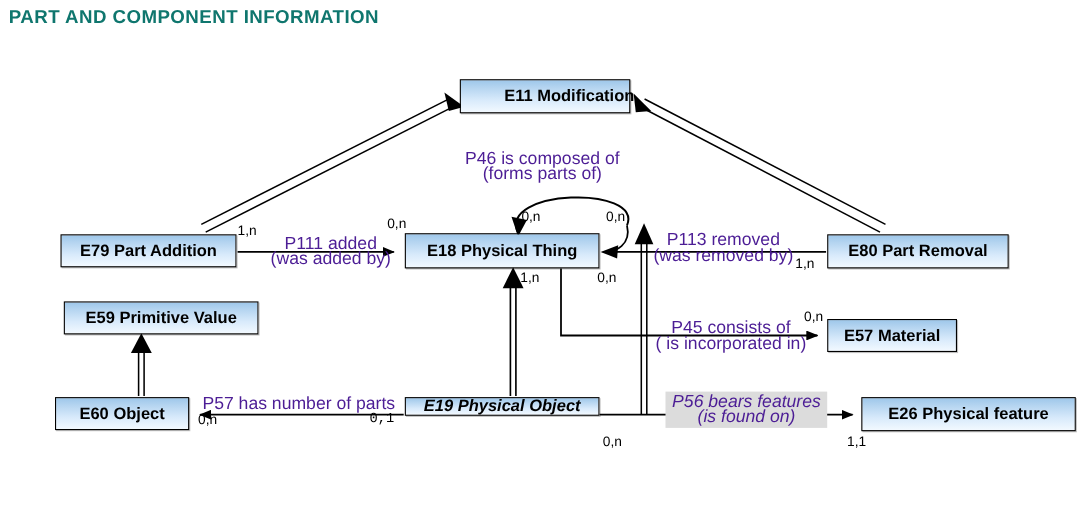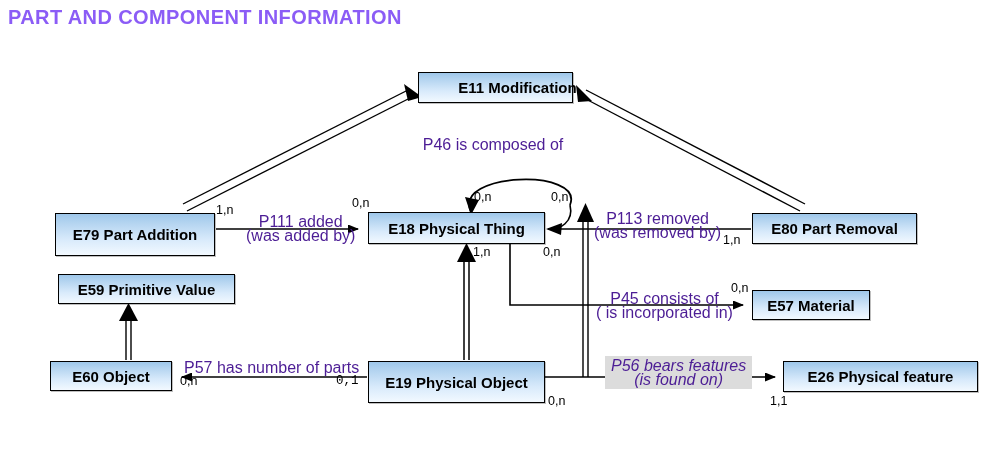--- a/index.html
+++ b/index.html
@@ -1,22 +1,22 @@
 <!DOCTYPE html>
 <html><head>
 <meta charset="utf-8">
 <style>
   html,body{margin:0;padding:0;background:#ffffff;}
   body{width:983px;height:468px;position:relative;overflow:hidden;
        font-family:"Liberation Sans", sans-serif;}
 
   #page-title{
     position:absolute; left:8px; top:6px;
-    font-size:20px; font-weight:bold; letter-spacing:.4px;
-    color:#8b5cf6;
+    font-size:17px; font-weight:bold; letter-spacing:.4px;
+    color:#0f766e;
     font-family:"Liberation Sans", sans-serif;
   }
 
   
   .entity{
     position:absolute; box-sizing:border-box;
     border:1px solid #000;
     background:linear-gradient(to bottom,#9ec7ea 0%,#b4d4f0 22%,#d8eafb 62%,#f2f9ff 100%);
     display:flex; align-items:center; justify-content:center;
     font-size:15px; font-weight:bold; color:#000; white-space:nowrap;
@@ -116,20 +116,21 @@
   </g>
 </svg>
 
 <div class="lbl" style="left:246px;top:215px;">
   <div>P111 added</div>
   <div>(was added by)</div>
 </div>
 
 <div class="lbl" style="left:398px;top:138px;width:190px;">
   <div>P46 is composed of</div>
+  <div>(forms parts of)</div>
 </div>
 
 <div class="lbl" style="left:594px;top:212px;">
   <div>P113 removed</div>
   <div>(was removed by)</div>
 </div>
 
 <div class="lbl" style="left:596px;top:292px;">
   <div>P45 consists of</div>
   <div>( is incorporated in)</div>
@@ -152,27 +153,27 @@
 <div class="card" style="left:543px;top:245px;">0,n</div>
 <div class="card" style="left:473px;top:245px;">1,n</div>
 <div class="card" style="left:731px;top:281px;">0,n</div>
 <div class="card" style="left:180px;top:374px;">0,n</div>
 <div class="card" style="left:336px;top:374px;font-family:Liberation Mono, monospace;">0,1</div>
 <div class="card" style="left:548px;top:394px;">0,n</div>
 <div class="card" style="left:770px;top:394px;">1,1</div>
 
 <div class="entity" style="left:418px;top:72px;width:155px;height:31px;padding-left:44px;">E11 Modification</div>
 
-<div class="entity" style="left:55px;top:213px;width:160px;height:43px;">E79 Part Addition</div>
+<div class="entity" style="left:55px;top:213px;width:160px;height:30px;">E79 Part Addition</div>
 
 <div class="entity" style="left:368px;top:212px;width:177px;height:32px;">E18 Physical Thing</div>
 
 <div class="entity" style="left:752px;top:213px;width:165px;height:31px;">E80 Part Removal</div>
 
 <div class="entity" style="left:58px;top:274px;width:177px;height:30px;">E59 Primitive Value</div>
 
 <div class="entity" style="left:752px;top:290px;width:118px;height:30px;">E57 Material</div>
 
 <div class="entity" style="left:50px;top:361px;width:122px;height:30px;">E60 Object</div>
 
-<div class="entity" style="left:368px;top:361px;width:177px;height:42px;">E19 Physical Object</div>
+<div class="entity" style="left:368px;top:361px;width:177px;height:17px;font-style:italic;">E19 Physical Object</div>
 
 <div class="entity" style="left:783px;top:361px;width:195px;height:31px;">E26 Physical feature</div>
 
 </body></html>

